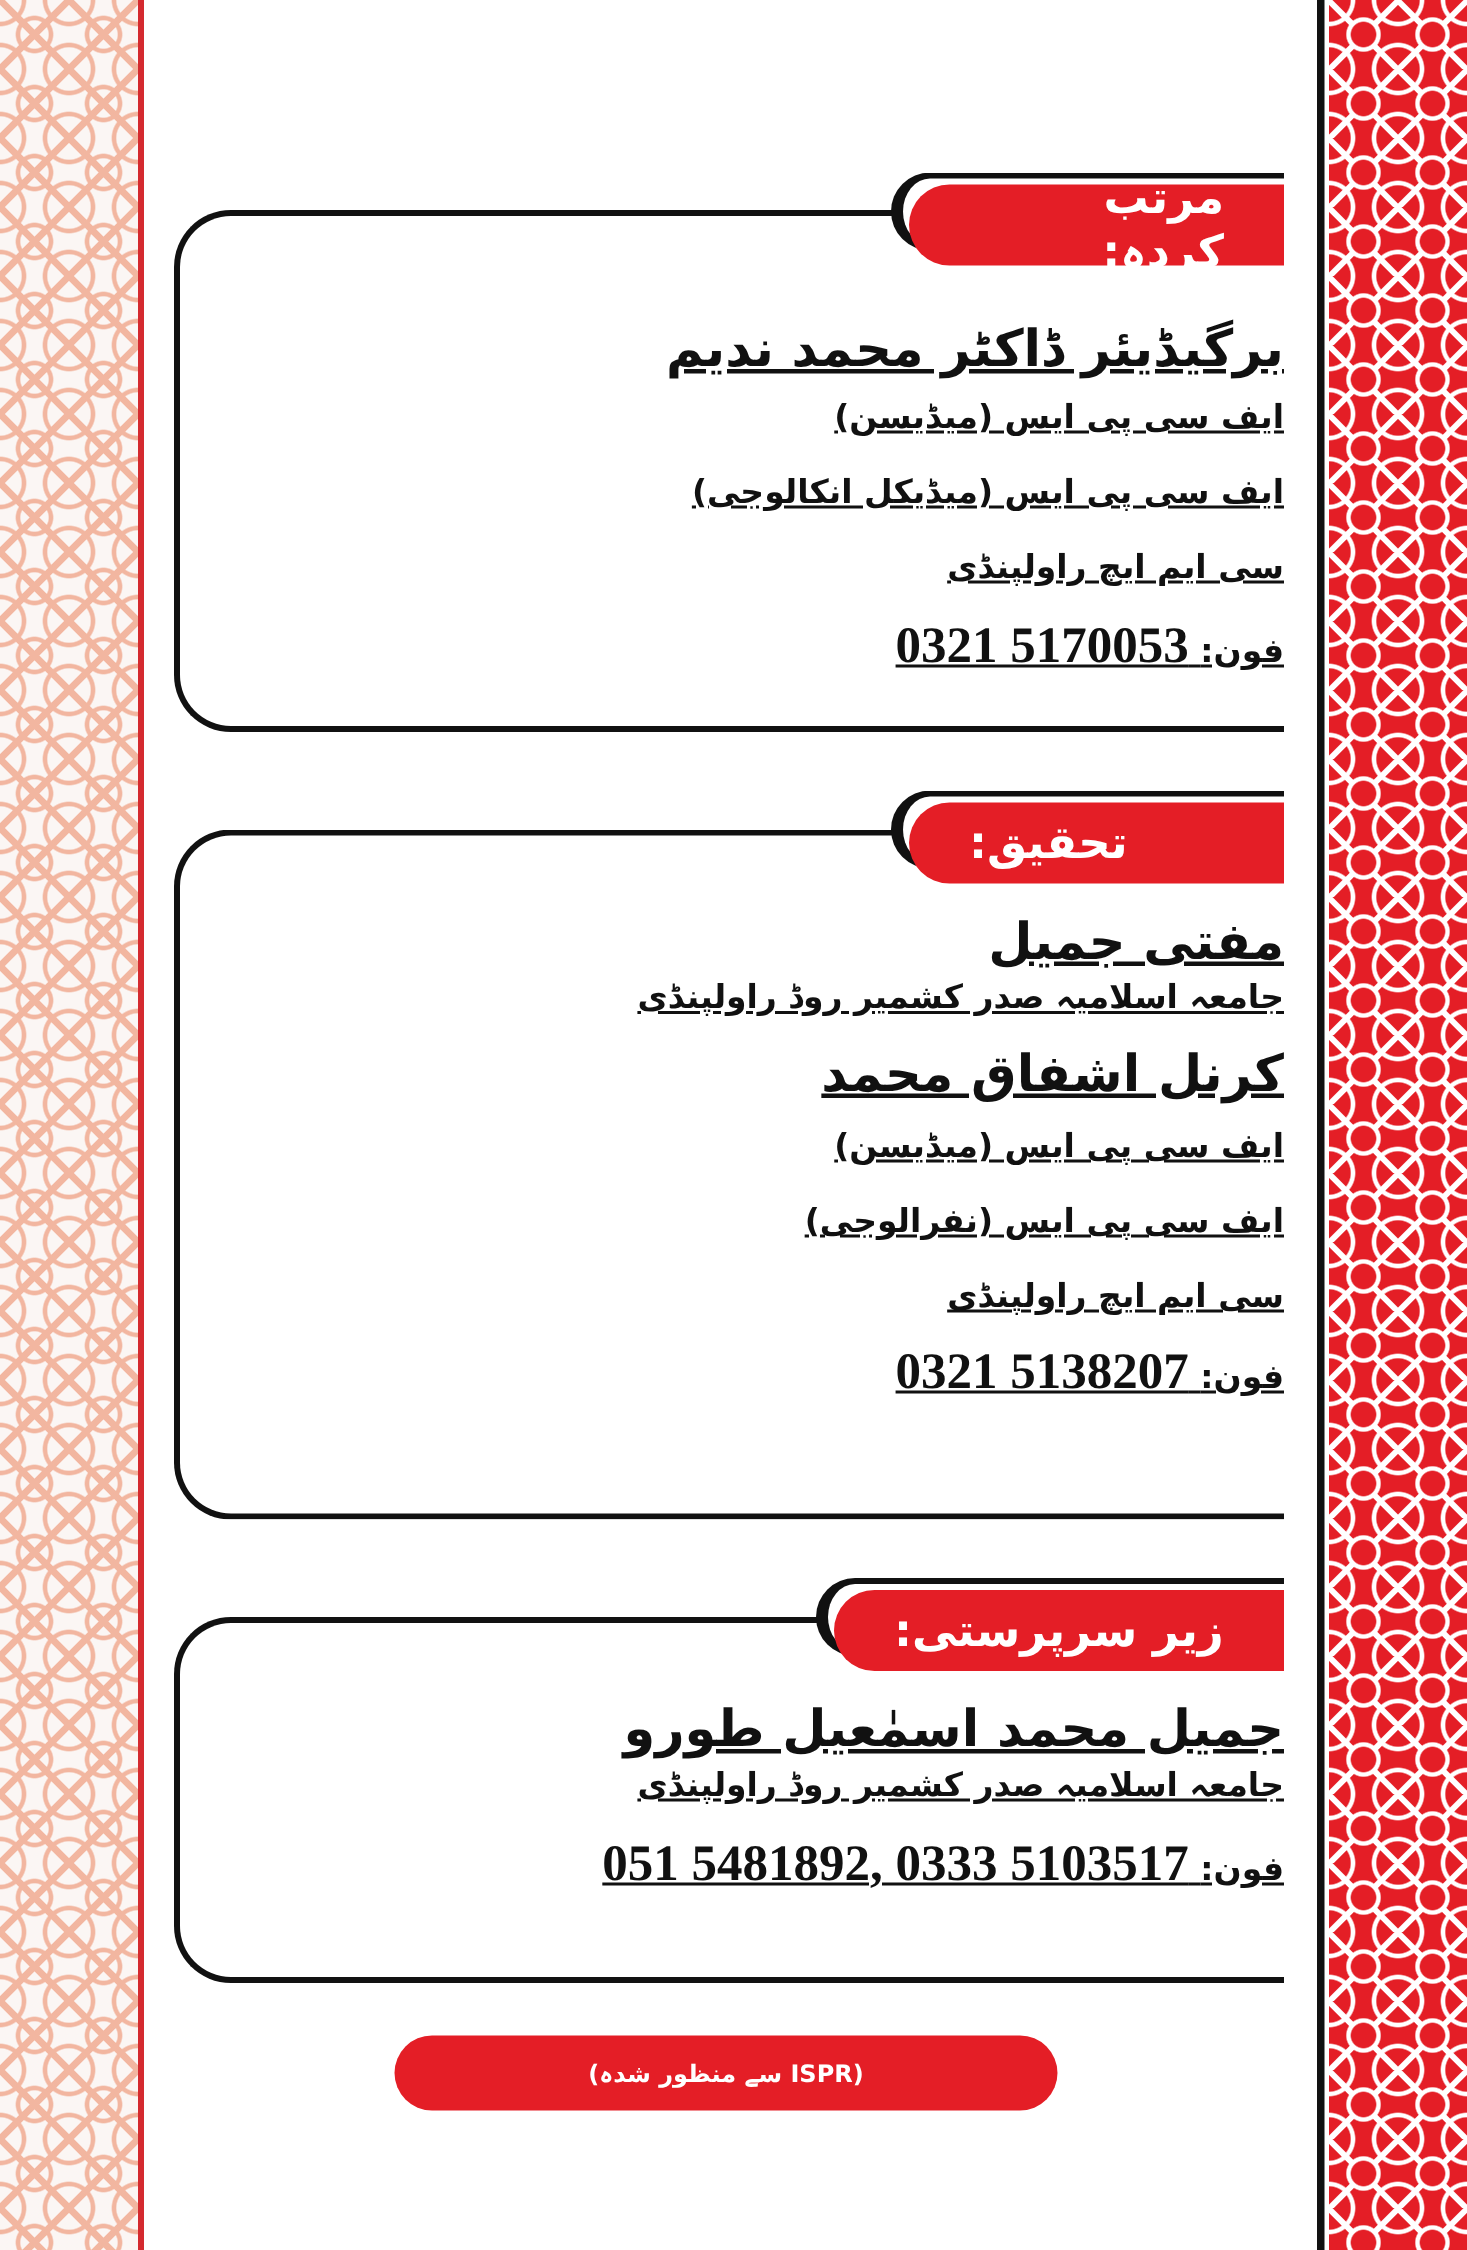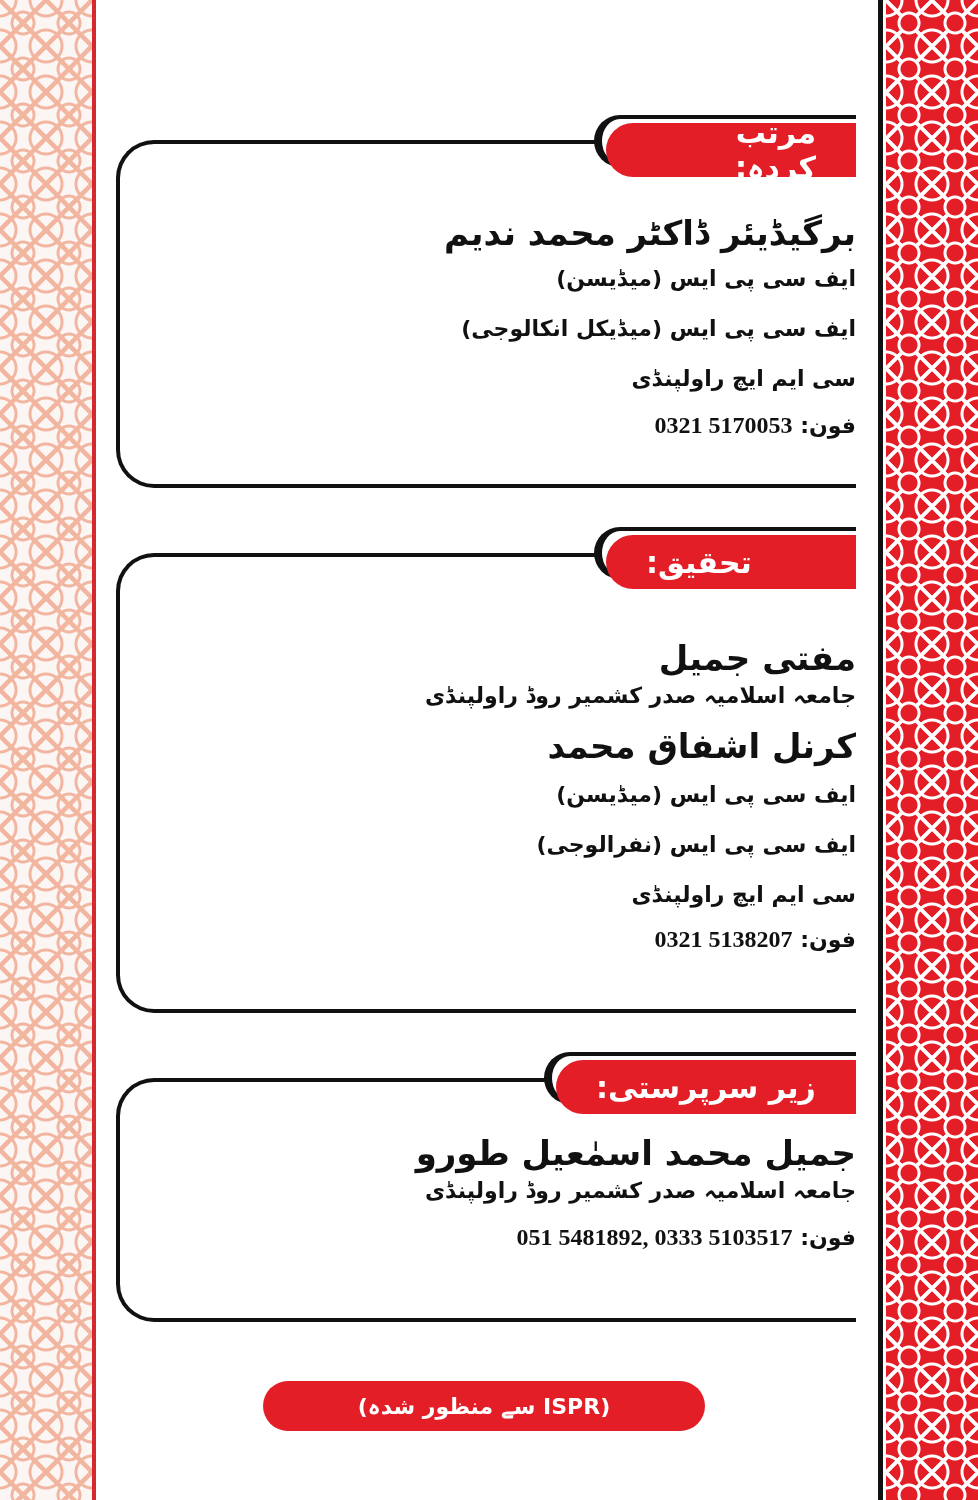--- a/index.html
+++ b/index.html
@@ -65,38 +65,37 @@
   .tab-inner {
     height: 54px; background: #e41e26;
     border-radius: 30px 0 0 30px;
     display: flex; align-items: center; justify-content: flex-end;
     padding: 0 40px 0 40px;
     color: #fff; font-size: 30px; font-weight: bold; direction: rtl;
     font-family: "DejaVu Sans", sans-serif;
   }
 
   .content {
-    position: absolute; right: 122px; text-align: right; direction: rtl;
+    position: absolute; right: 122px; text-align: right; direction: rtl; text-decoration: underline;
   }
   .line {
     display: block; font-family: "DejaVu Sans", sans-serif; color: #111;
     white-space: nowrap;
   }
   .name { font-size: 34px; font-weight: bold; line-height: 1.4; }
   .detail { font-size: 22px; font-weight: bold; line-height: 1.0; }
   .phone-row { direction: rtl; font-size: 22px; font-weight: bold; }
-  .phone-num { font-family: "Liberation Serif", serif; font-size: 24px; font-weight: bold; direction: ltr; unicode-bidi: embed; }
+  .phone-num { font-family: "Liberation Serif", serif; font-size: 34px; font-weight: bold; direction: ltr; unicode-bidi: embed; }
 
   .approval-pill {
     position: absolute; left: 263px; top: 1357px; width: 442px; height: 50px;
     background: #e41e26; border-radius: 25px;
     display: flex; align-items: center; justify-content: center;
-    color: #fff; font-size: 22px; font-weight: bold; direction: rtl;
+    color: #fff; font-size: 16px; font-weight: bold; direction: rtl;
     font-family: "DejaVu Sans", sans-serif;
-    margin-top: 24px;
   }
 </style>
 </head>
 <body>
 
 <div class="left-border"></div>
 <div class="left-line"></div>
 <div class="right-line"></div>
 <div class="right-border"></div>
 
@@ -116,21 +115,21 @@
     <span class="phone-num">0321 5170053</span>
   </span>
 </div>
 
 <div class="section-box" style="top:553px; height:460px;"></div>
 <div class="tab" style="top:520px;">
   <div class="tab-outer">
     <div class="tab-inner" style="width:250px;">تحقیق:</div>
   </div>
 </div>
-<div class="content" style="top:635px;">
+<div class="content" style="top:605px;">
   <span class="line name" style="margin-bottom:2px;">مفتی جمیل</span>
   <span class="line detail" style="margin-bottom:16px;">جامعہ اسلامیہ صدر کشمیر روڈ راولپنڈی</span>
   <span class="line name" style="margin-bottom:14px;">کرنل اشفاق محمد</span>
   <span class="line detail" style="margin-bottom:28px;">ایف سی پی ایس (میڈیسن)</span>
   <span class="line detail" style="margin-bottom:28px;">ایف سی پی ایس (نفرالوجی)</span>
   <span class="line detail" style="margin-bottom:20px;">سی ایم ایچ راولپنڈی</span>
   <span class="line phone-row">
     <span>فون:</span>
     <span class="phone-num">0321 5138207</span>
   </span>

